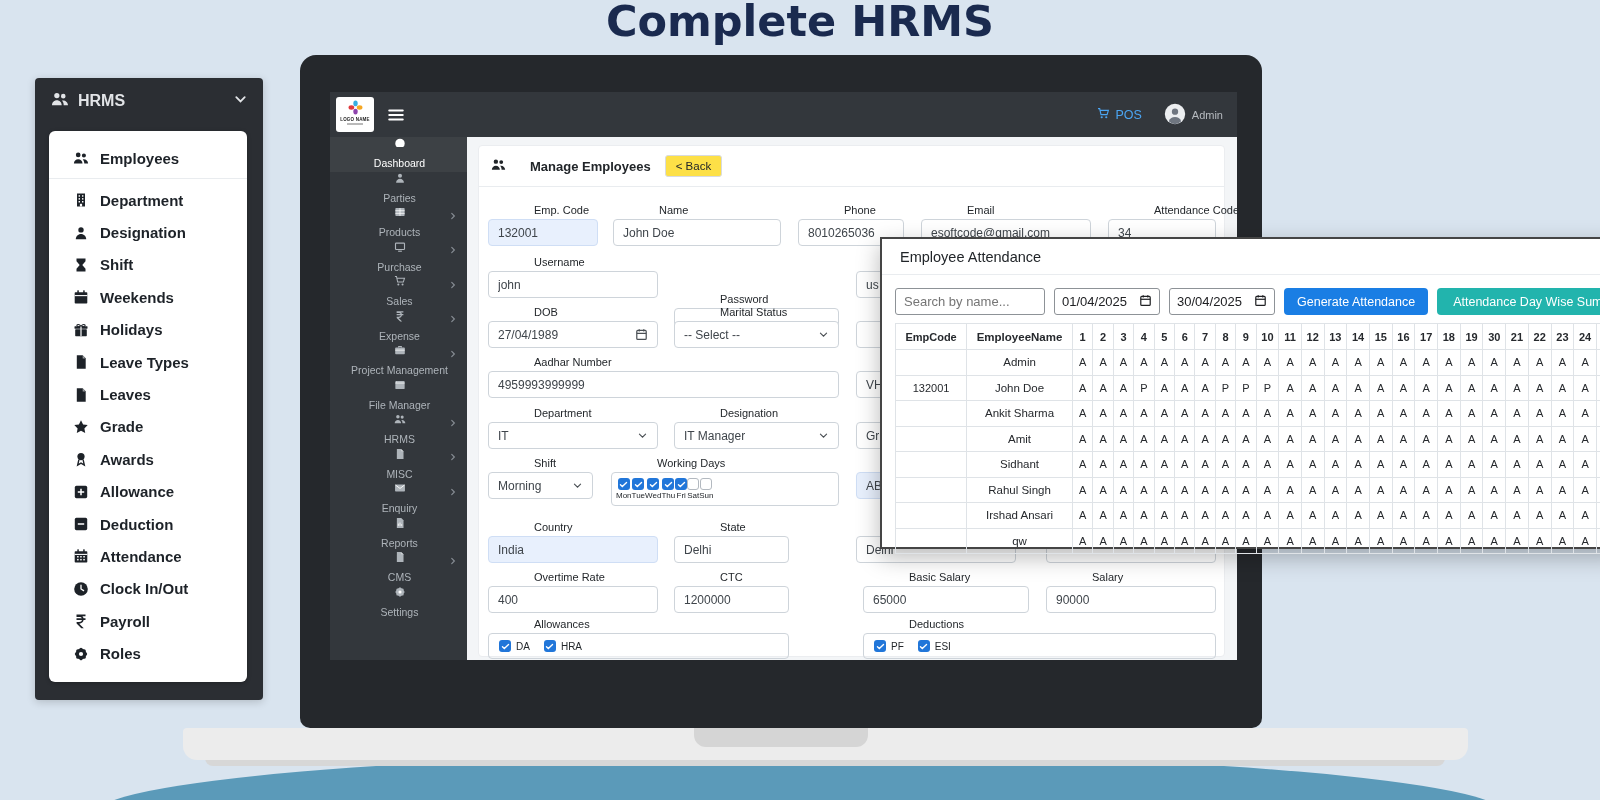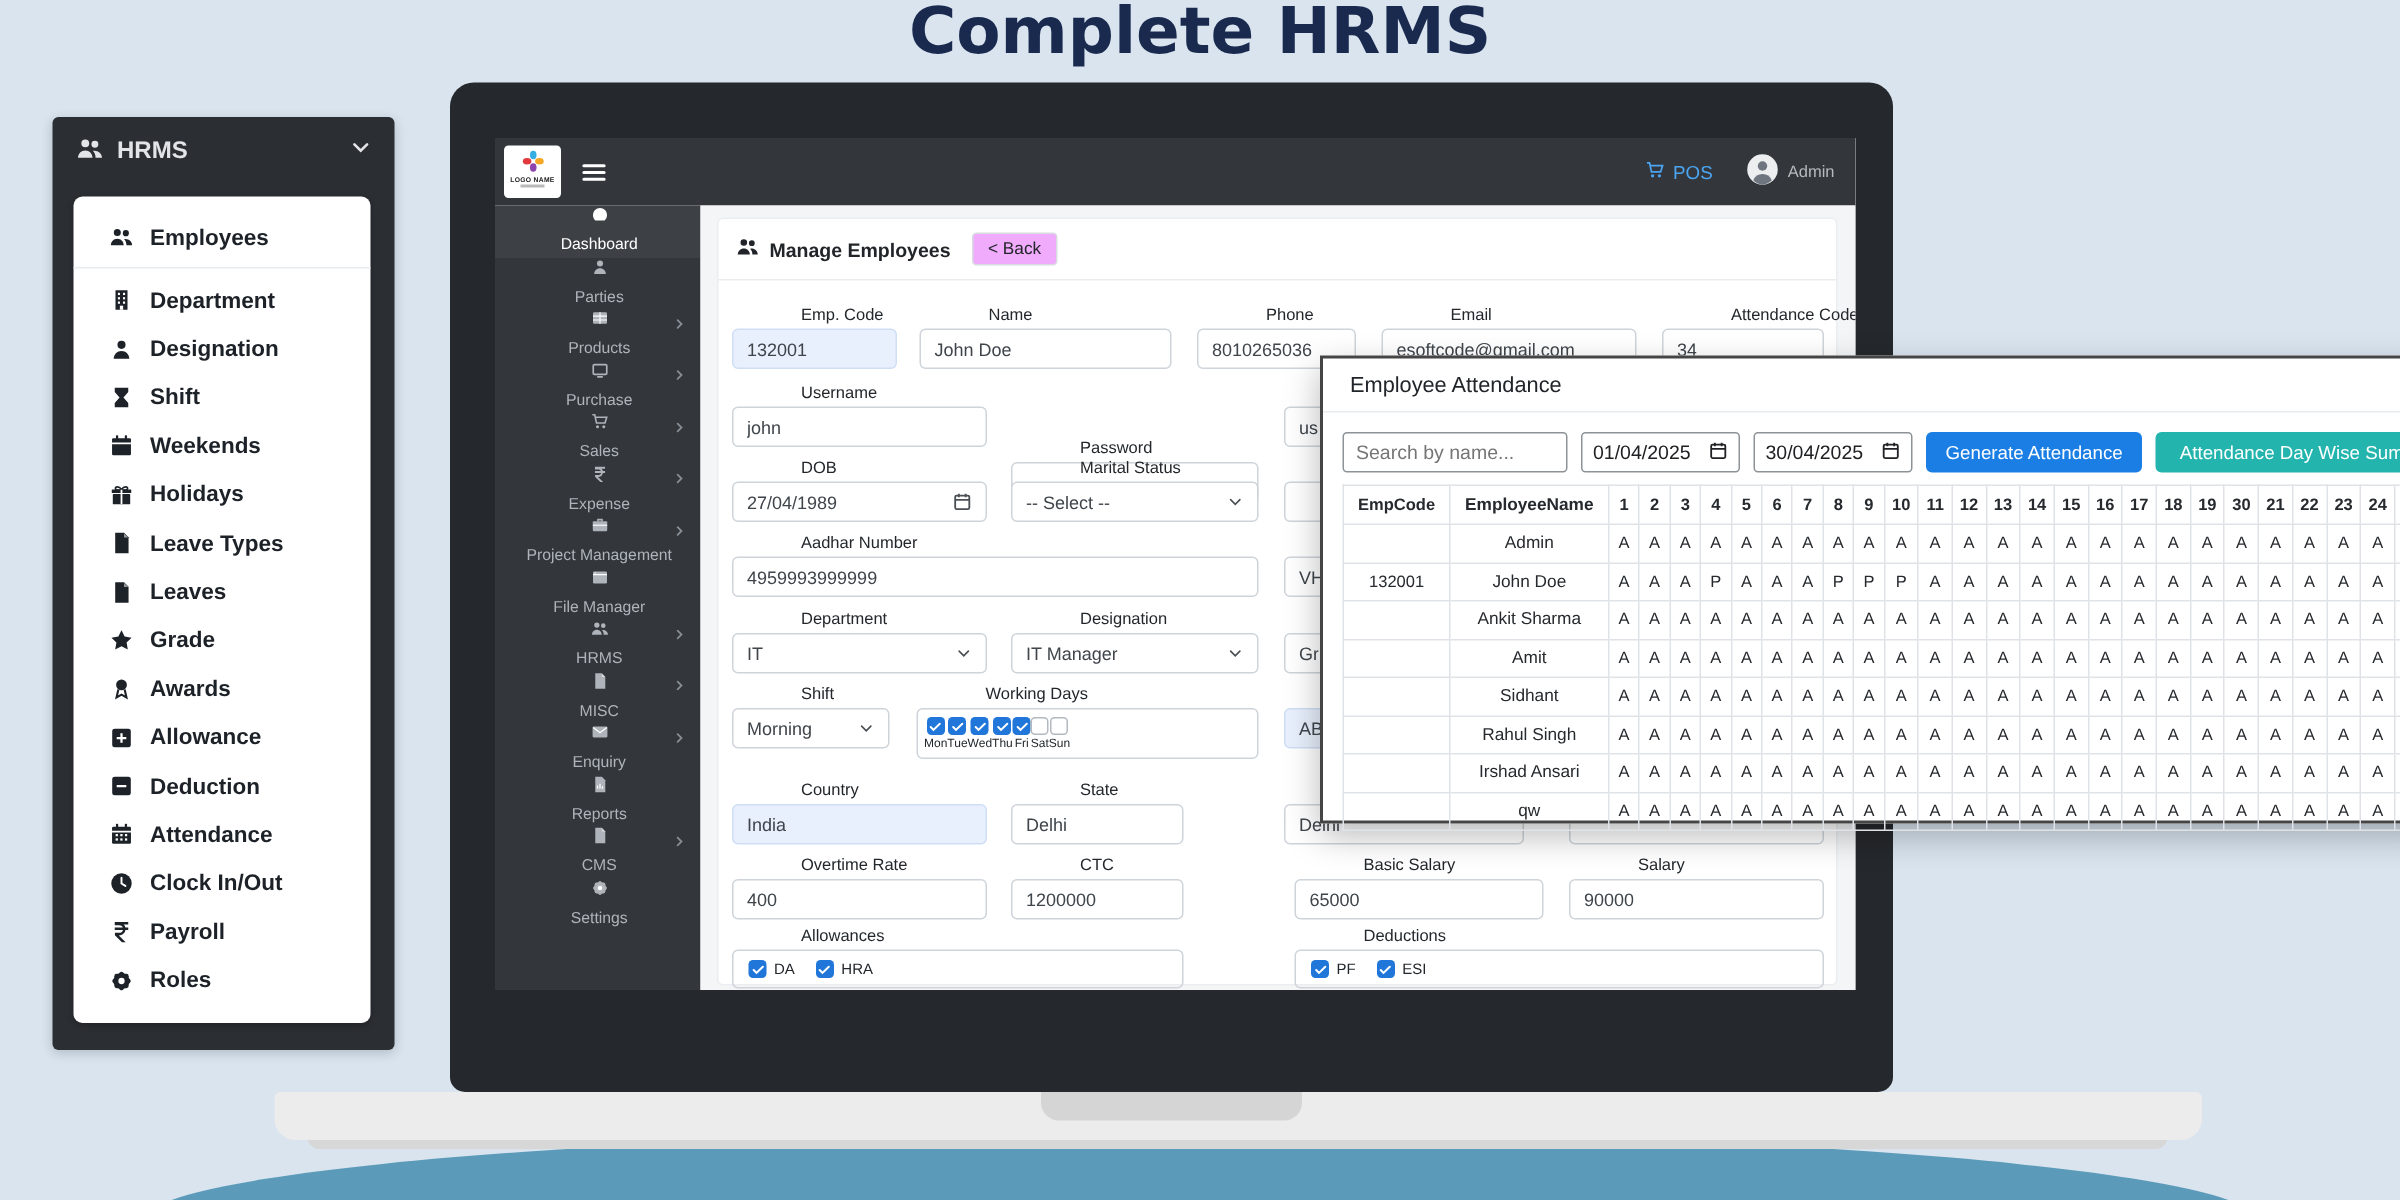--- a/index.html
+++ b/index.html
@@ -46,22 +46,22 @@
   .sb-item{display:flex;align-items:center;gap:8px;height:34.5px;padding:0 10px 0 12px;color:#aeb4ba;
     font-size:10.5px;white-space:nowrap;flex-direction:column;}
   .sb-item .chev{margin-left:auto;color:#878d94;display:flex;}
   .sb-item.active{color:#fff;background:rgba(255,255,255,.05);}
 
   
   #main-bg{position:absolute;left:137px;top:45px;right:0;bottom:0;background:#f3f5f7;}
   #form-card{position:absolute;left:11px;top:8px;width:747px;height:512px;background:#fff;border-radius:4px;
     border:1px solid #ebedf0;box-sizing:border-box;}
   #card-header{display:flex;align-items:center;gap:14px;height:40px;padding:0 12px;border-bottom:1px solid #e9ecef;}
-  #card-title{display:flex;align-items:center;gap:7px;font-size:13px;font-weight:bold;color:#212529;}
-  #back-btn{background:#f0abfc;border:1px solid #d8dbdf;border-radius:3px;padding:4px 10px;font-size:11.5px;
+  #card-title{display:flex;align-items:center;gap:24px;font-size:13px;font-weight:bold;color:#212529;}
+  #back-btn{background:#fde047;border:1px solid #d8dbdf;border-radius:3px;padding:4px 10px;font-size:11.5px;
     color:#212529;font-family:inherit;}
 
   .f-wrap{position:absolute;}
   .f-label{font-size:11px;color:#23272b;height:13px;margin-bottom:2px;white-space:nowrap;padding-left:46px;}
   .f-input{height:27px;border:1px solid #ced4da;border-radius:4px;background:#fff;display:flex;
     align-items:center;padding:0 9px;box-sizing:border-box;font-size:12px;color:#3f454b;white-space:nowrap;overflow:hidden;}
   .f-input.hl{background:#e8f0fd;border-color:#cfdef5;}
   .f-input .f-val{overflow:hidden;white-space:nowrap;}
   .f-input .tail{margin-left:auto;display:flex;color:#4a4f54;}
   .f-days{height:34px;border:1px solid #ced4da;border-radius:4px;display:flex;align-items:center;

